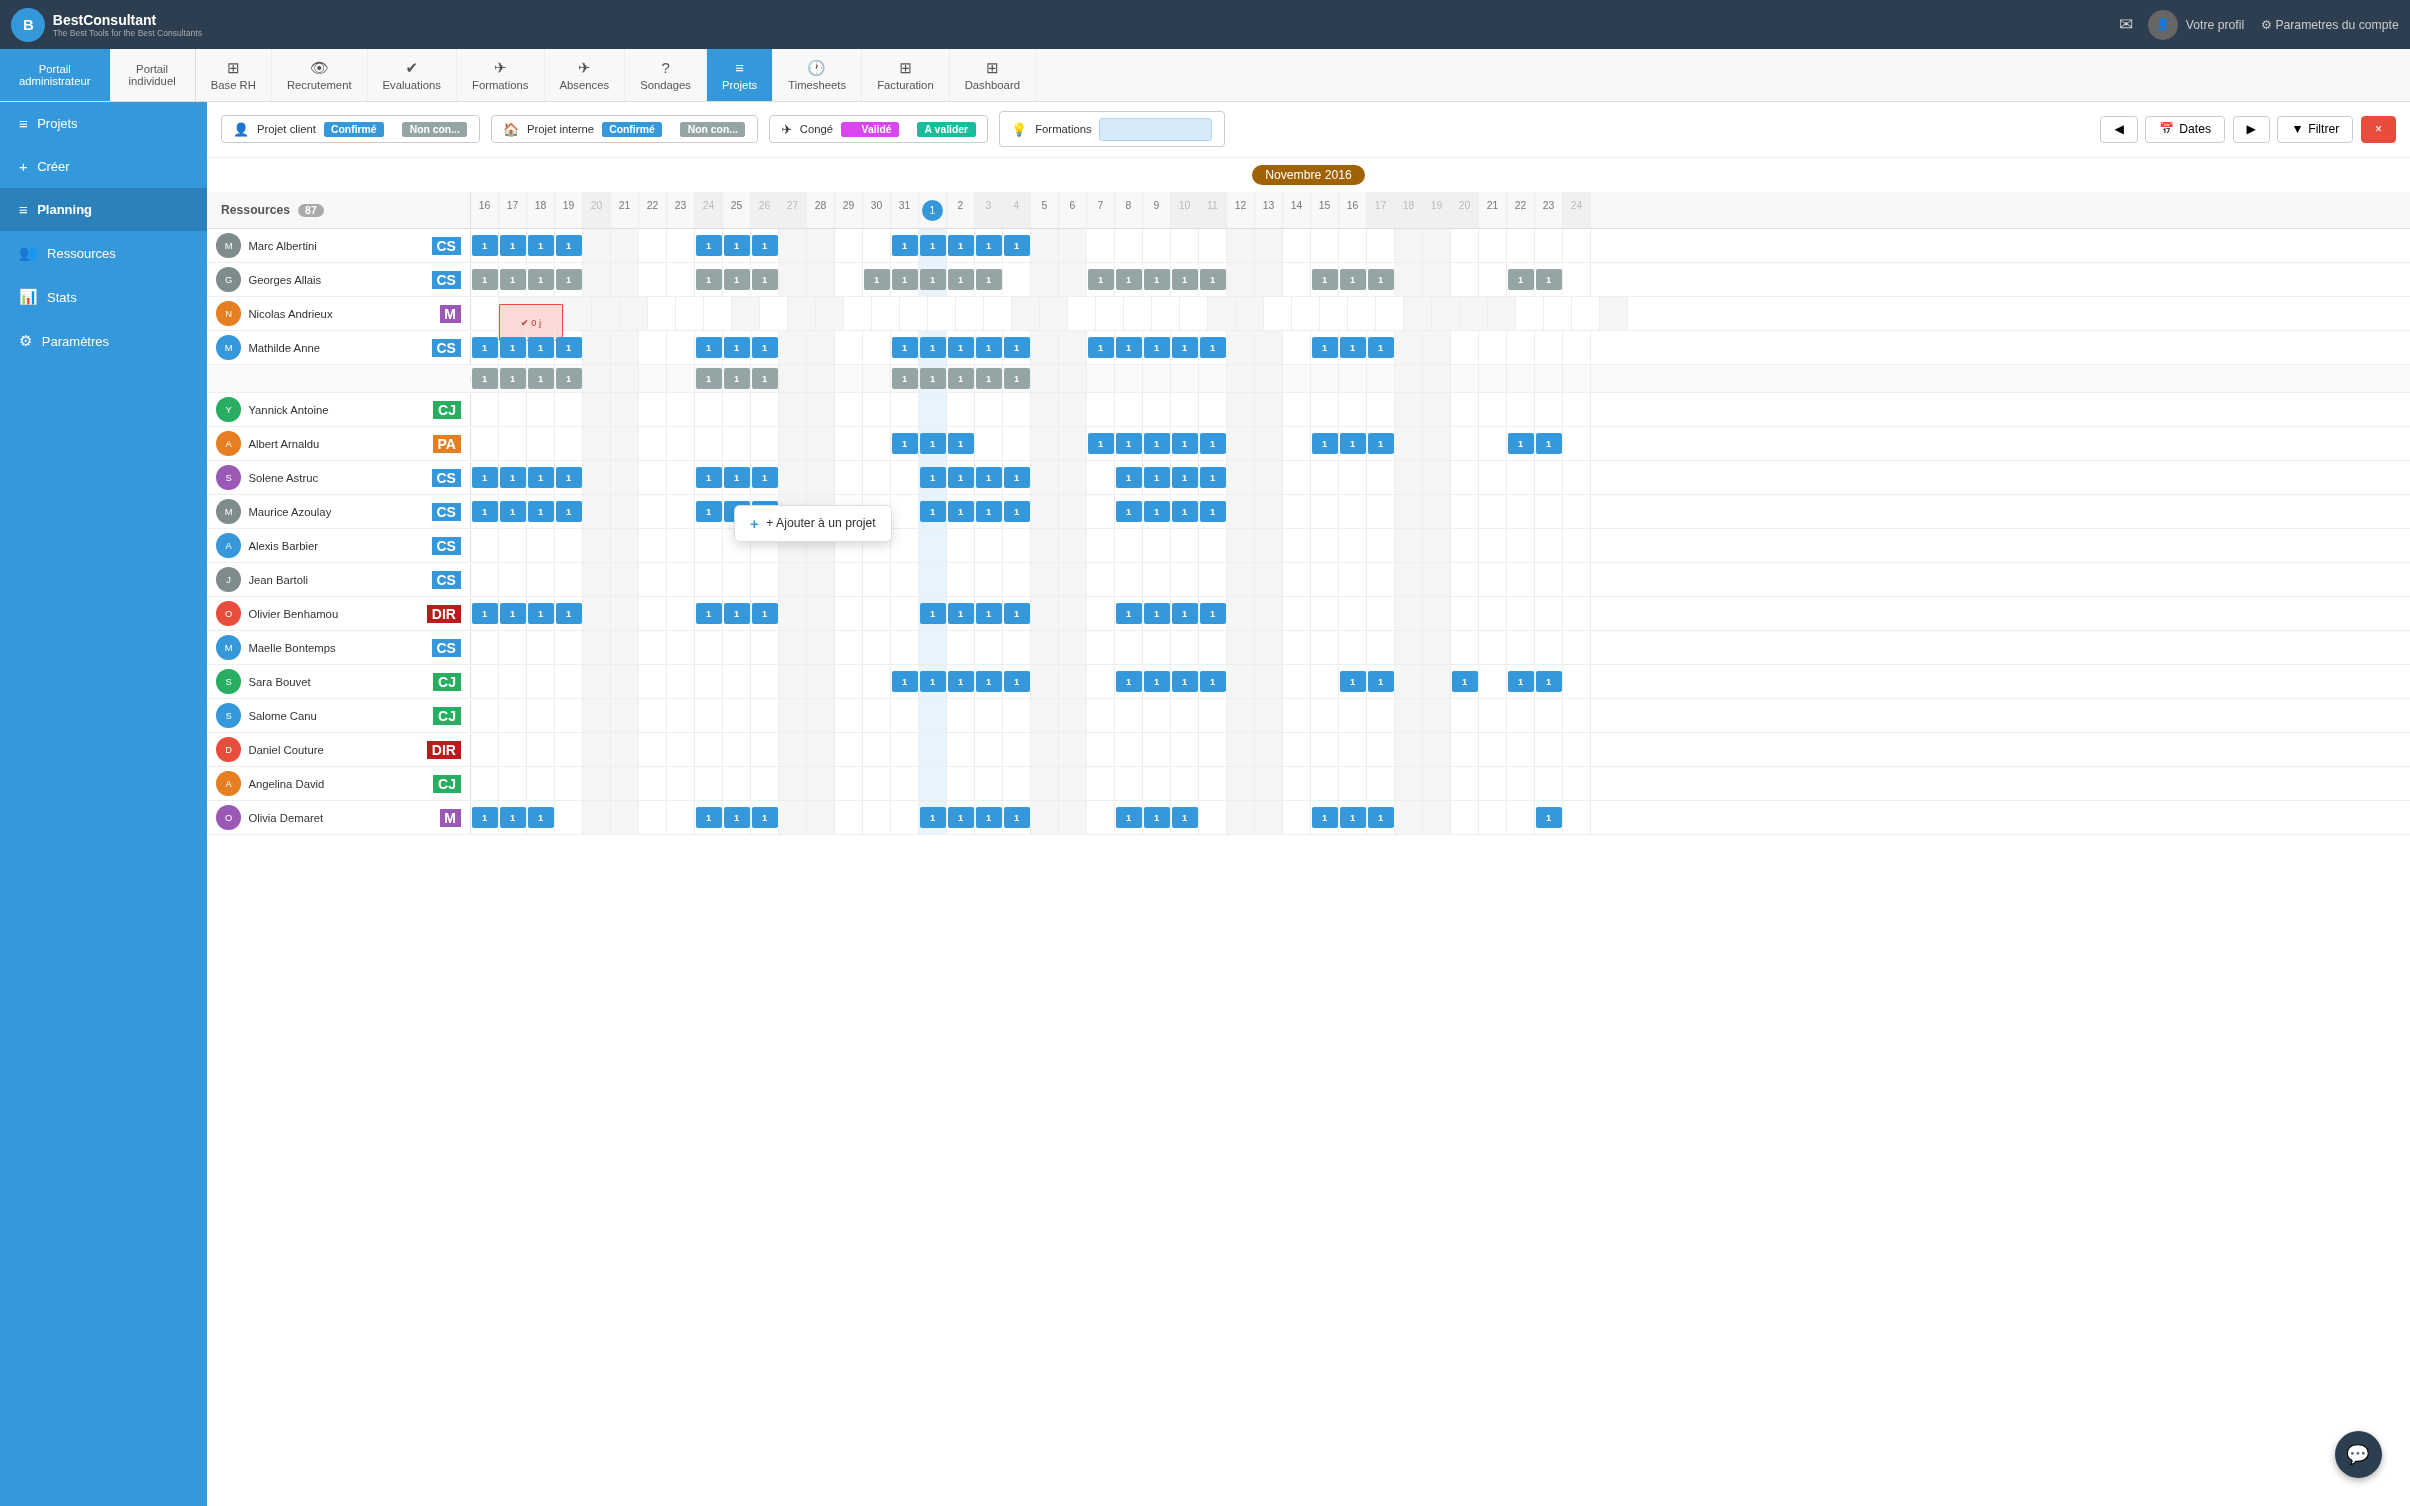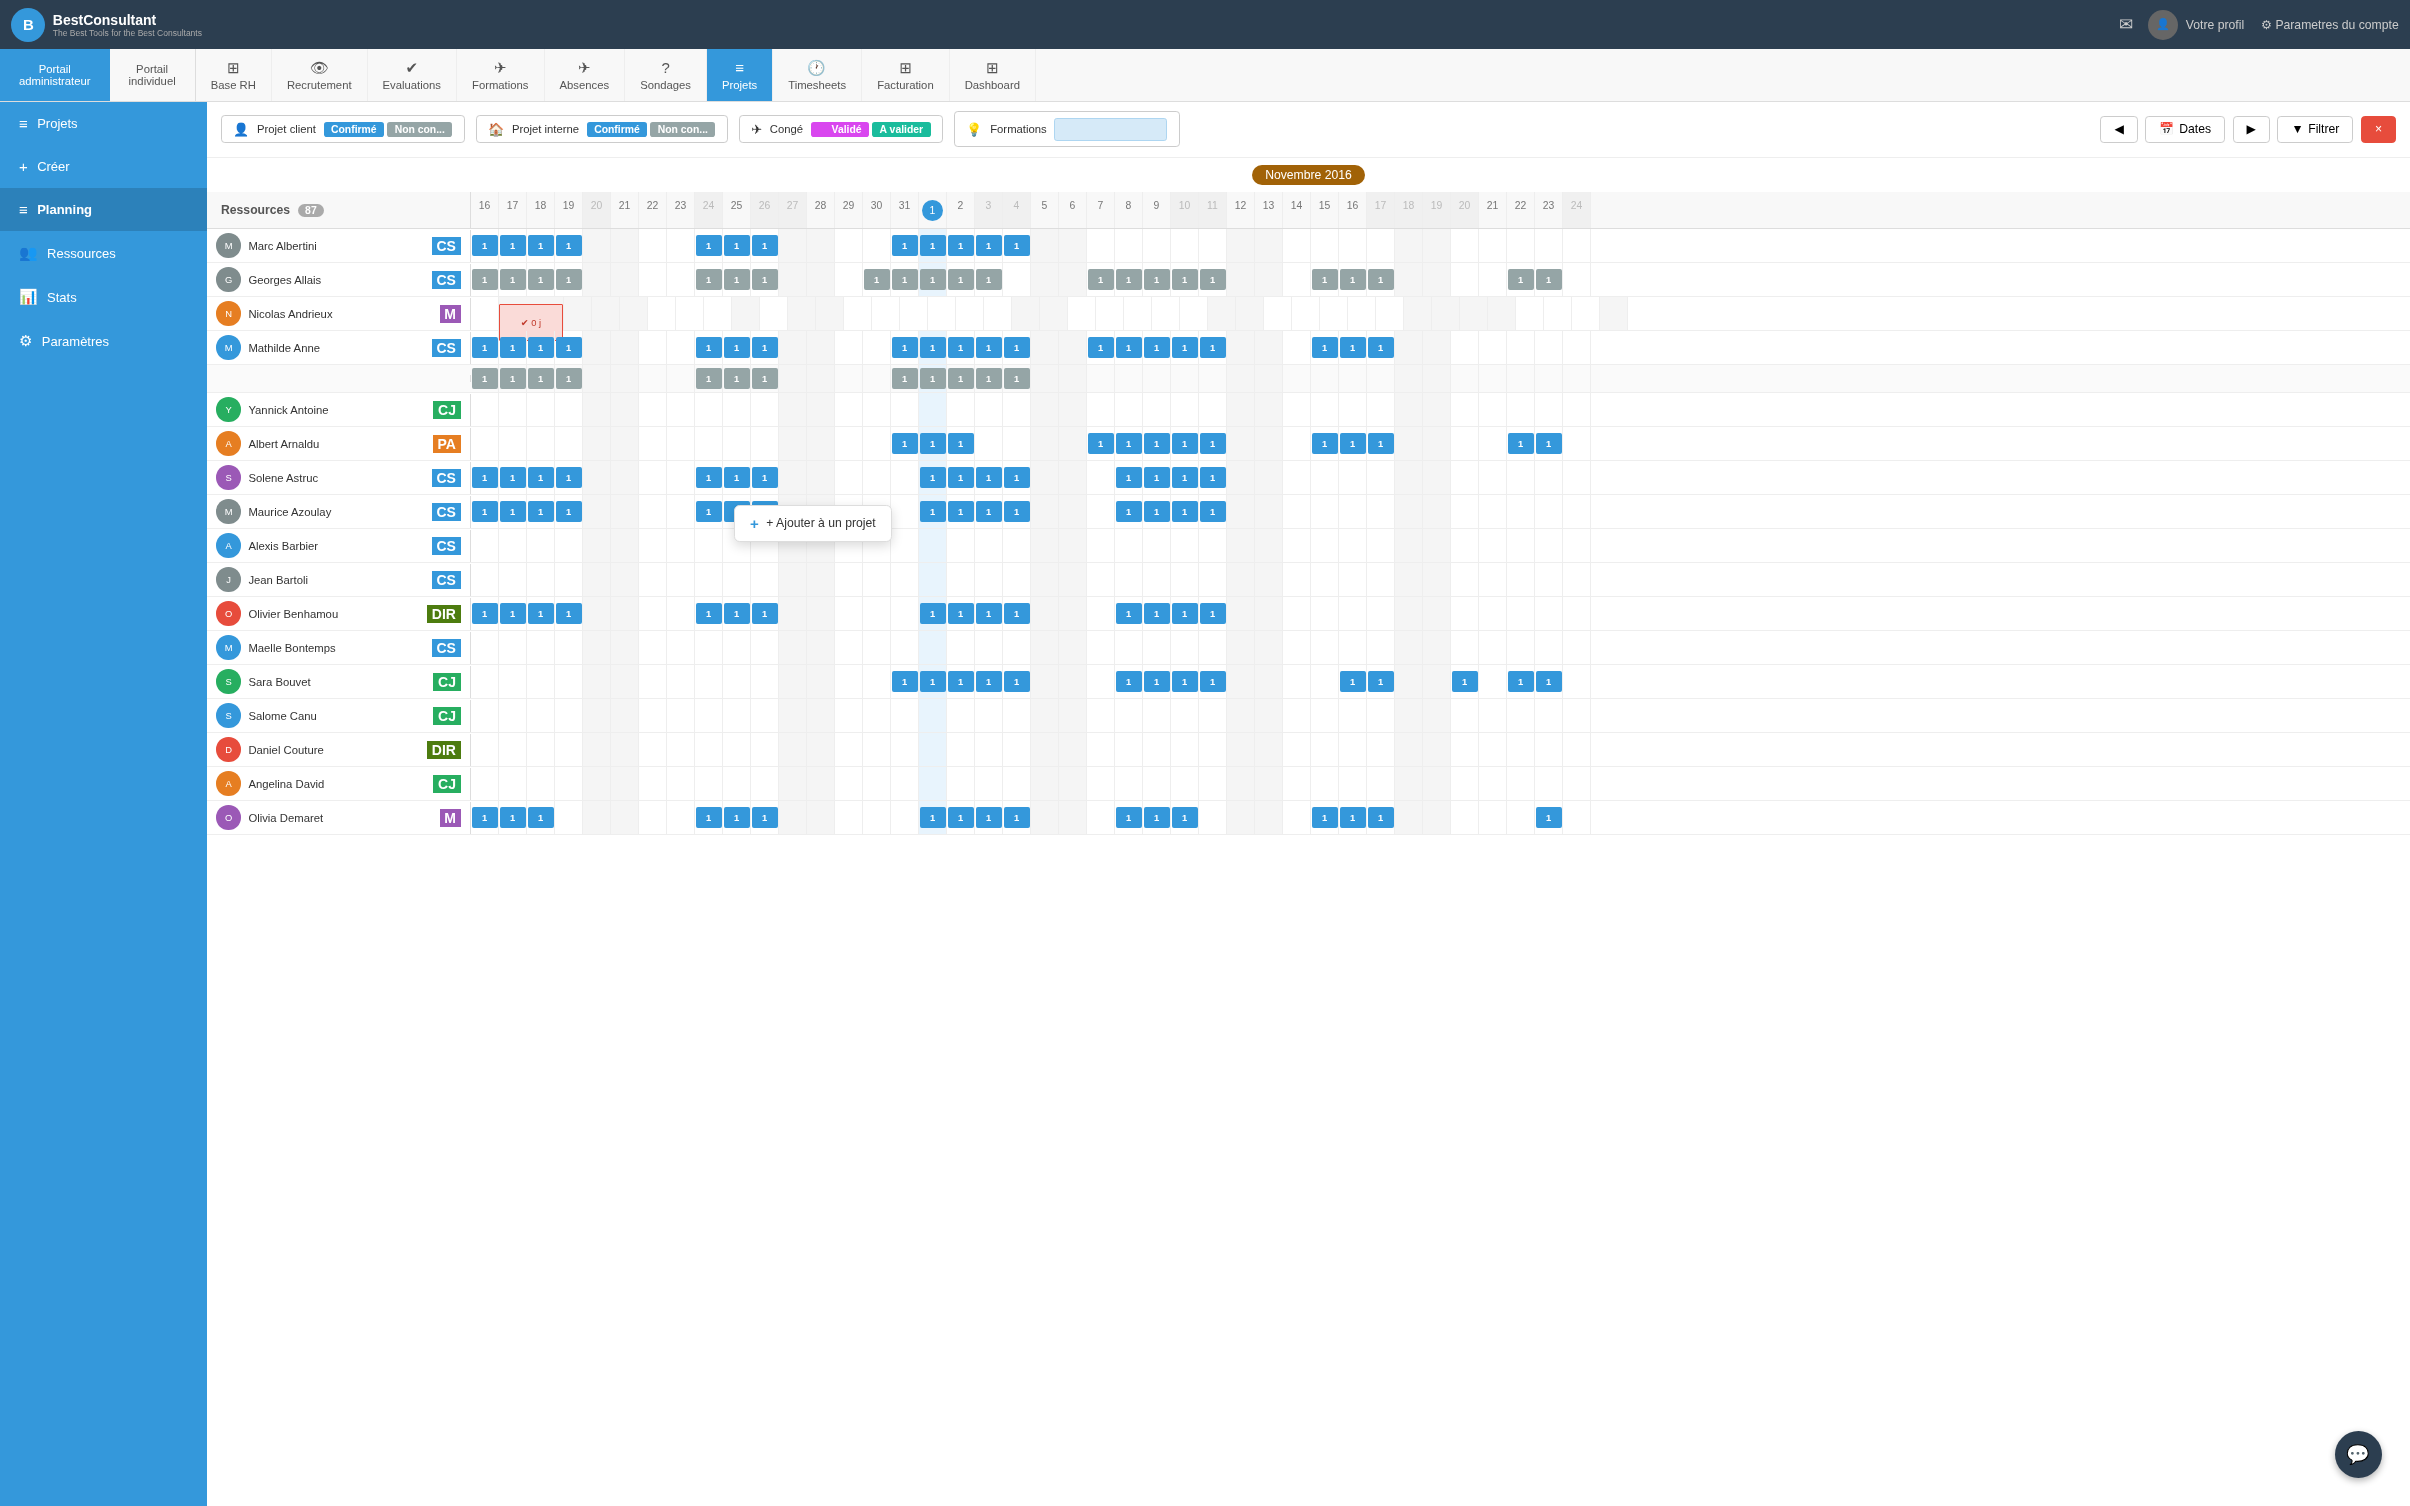--- a/index.html
+++ b/index.html
@@ -37,21 +37,21 @@
     .sidebar-item.active { background: rgba(0,0,0,0.15); font-weight: bold; }
     .sidebar-item .si-icon { font-size: 15px; }
 
     
     .main-content { flex: 1; overflow: hidden; display: flex; flex-direction: column; background: white; }
 
     
     .legend-row { display: flex; align-items: center; padding: 9.4px 14px; background: white; border-bottom: 0.9px solid #eee; gap: 11.3px; flex-wrap: wrap; }
     .legend-item { border: 0.9px solid #ccc; border-radius: 3.8px; padding: 5.6px 11.3px; display: flex; align-items: center; gap: 7.5px; font-size: 11.3px; background: white; }
     .legend-item .li-icon { font-size: 13px; }
-    .legend-badges { display: flex; gap: 3px; }
+    .legend-badges { display: flex; gap: 18px; }
     .badge { padding: 1.9px 7.5px; border-radius: 2.8px; font-size: 10.4px; color: white; font-weight: bold; }
     .badge-blue { background: #3498db; }
     .badge-gray { background: #95a5a6; }
     .badge-green { background: #d946ef; padding-left: 21px; }
     .badge-teal { background: #1abc9c; }
     .legend-light-blue { background: #d6eaf8; border: 0.9px solid #aed6f1; height: 22.6px; width: 113px; border-radius: 2.8px; }
     .legend-spacer { flex: 1; }
     .toolbar-right { display: flex; align-items: center; gap: 7.5px; }
     .btn { padding: 5.6px 13px; border-radius: 3.8px; border: 0.9px solid #ccc; background: white; cursor: pointer; font-size: 12.2px; display: flex; align-items: center; gap: 4.7px; }
     .btn-danger { background: #e74c3c; border-color: #e74c3c; color: white; }
@@ -74,21 +74,21 @@
     .resource-row { display: flex; border-bottom: 0.9px solid #eee; height: 34px; align-items: center; }
     .resource-row.sub-row { height: 28px; background: #fafafa; }
     .resource-info { width: 264px; flex-shrink: 0; display: flex; align-items: center; gap: 7.5px; padding: 3.8px 9.4px; border-right: 0.9px solid #ddd; }
     .resource-avatar { width: 24.5px; height: 24.5px; border-radius: 50%; background: #ccc; flex-shrink: 0; overflow: hidden; display: flex; align-items: center; justify-content: center; font-size: 9.4px; color: white; }
     .resource-name { font-size: 11.3px; flex: 1; white-space: nowrap; overflow: hidden; text-overflow: ellipsis; }
     .resource-badge { font-size: 14px; font-weight: bold; padding: 0.9px 4.7px; border-radius: 0; color: white; flex-shrink: 0; }
     .rb-cs { background: #3498db; }
     .rb-m { background: #9b59b6; }
     .rb-cj { background: #27ae60; }
     .rb-pa { background: #e67e22; }
-    .rb-dir { background: #4d7c0f; }
+    .rb-dir { background: #b91c1c; }
 
     .day-cells { display: flex; flex: 1; height: 100%; align-items: center; }
     .day-cell { min-width: 28px; height: 100%; border-right: 0.9px solid #eee; flex-shrink: 0; display: flex; align-items: center; justify-content: center; font-size: 9.4px; }
     .day-cell.weekend { background: #f5f5f5; }
     .day-cell.today-col { background: #e8f4fd; }
     .cell-block { background: #3498db; color: white; font-size: 9.4px; height: 21px; width: 26px; border-radius: 1.9px; display: flex; align-items: center; justify-content: center; font-weight: bold; }
     .cell-block-gray { background: #95a5a6; color: white; font-size: 9.4px; height: 21px; width: 26px; border-radius: 1.9px; display: flex; align-items: center; justify-content: center; font-weight: bold; }
     .cell-block-pink { background: #fadbd8; border: 0.9px solid #e74c3c; color: #c0392b; font-size: 9.4px; height: 37px; width: 64px; border-radius: 1px; display: flex; align-items: center; justify-content: center; gap: 2.8px; margin-top: 17px; }
 
     

